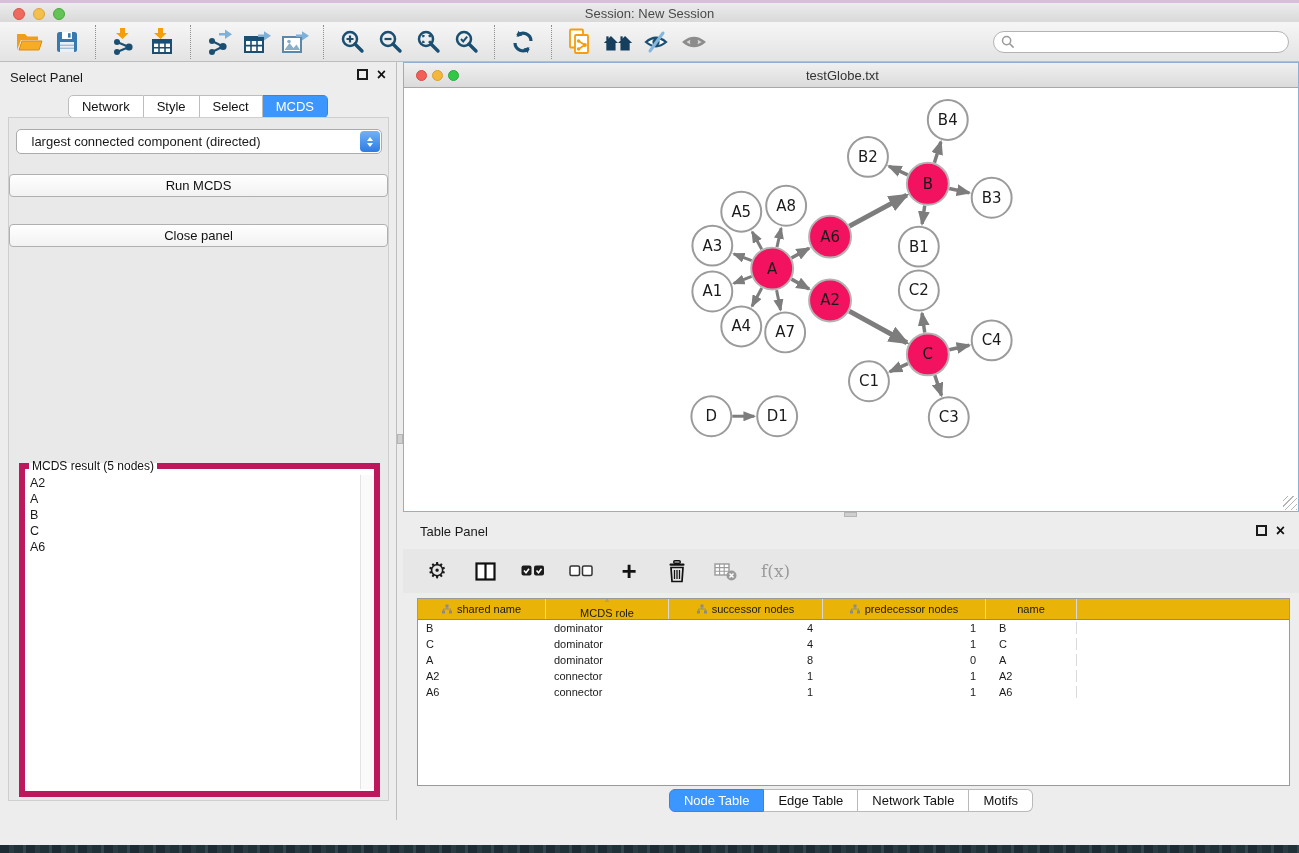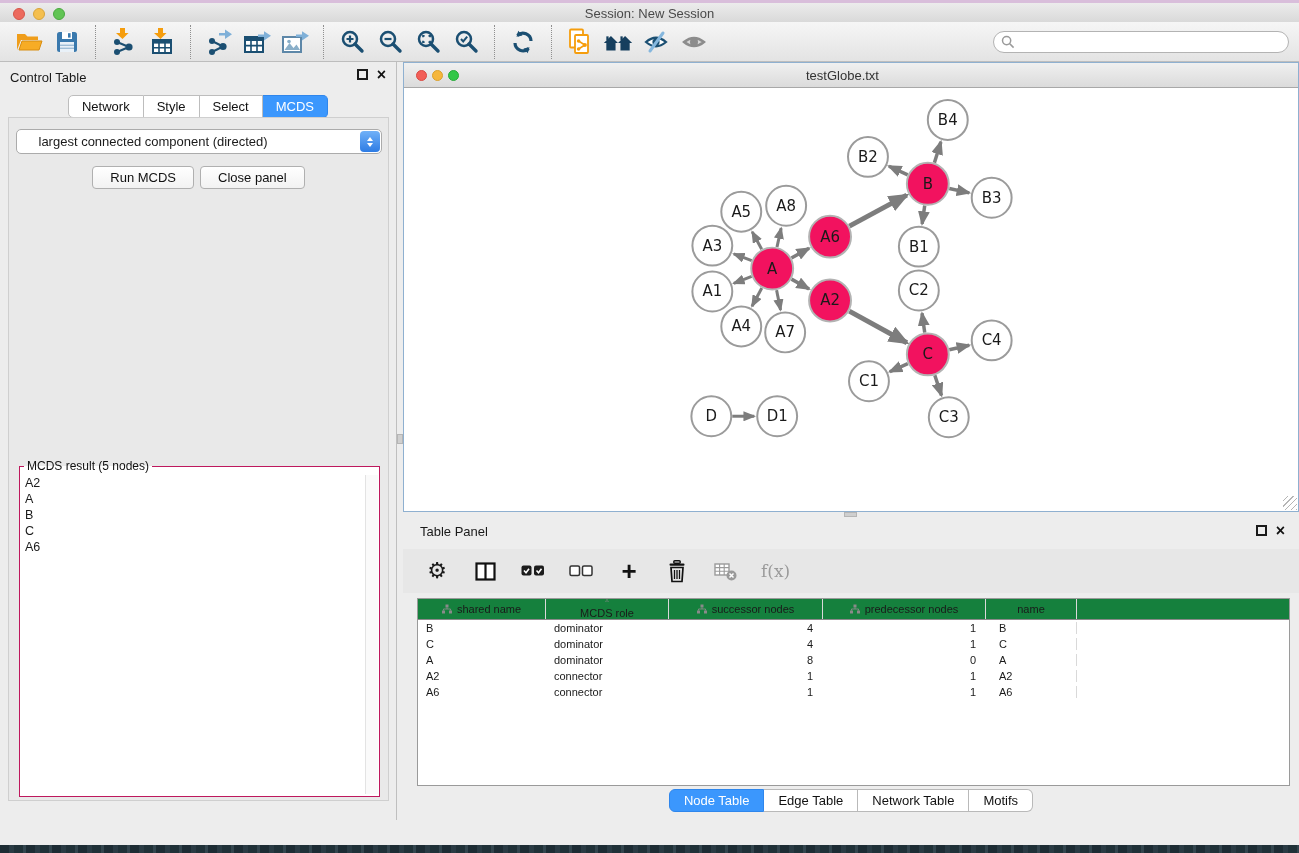--- a/index.html
+++ b/index.html
@@ -31,28 +31,28 @@
   .panel-icons { position:absolute; top:7px; right:10px; display:flex; gap:9px; align-items:center; }
   .float-ic { width:11px; height:11px; border:2px solid #1a1a1a; display:inline-block; }
   .close-ic { font-size:16px; font-weight:bold; color:#111; line-height:11px; }
   .cp-tabs { position:absolute; top:33px; left:0; right:0; display:flex; justify-content:center; }
   .cp-tab { background:#fff; border:1px solid #bdbdbd; border-left:none; padding:3px 13px; font-size:13px; color:#111; }
   .cp-tab:first-child { border-left:1px solid #bdbdbd; border-radius:5px 0 0 5px; }
   .cp-tab:last-child { border-radius:0 5px 5px 0; }
   .cp-tab.active { background:#3b97fd; border-color:#2f86ec; color:#fff; }
   .cp-content { position:absolute; left:8px; right:7px; top:55px; bottom:19px; background:#e9e9e9; border:1px solid #cfcfcf; }
   .crit-label { text-align:center; margin-top:17px; font-size:13px; }
-  .combo { position:relative; width:366px; height:25px; margin:11px auto 0; background:#fff; border:1px solid #ababab; border-radius:5px; display:flex; align-items:center; padding-left:22px; font-size:13px; }
+  .combo { position:relative; width:366px; height:25px; margin:11px auto 0; background:#fff; border:1px solid #ababab; border-radius:5px; display:flex; align-items:center; padding-left:15px; font-size:13px; }
   .combo .stepper { position:absolute; right:1px; top:1px; bottom:1px; width:20px; border-radius:4px;
     background:linear-gradient(#71b1f8,#2d7ce4); display:flex; flex-direction:column; align-items:center; justify-content:center; gap:2px; }
   .arr-up { width:0; height:0; border-left:3.5px solid transparent; border-right:3.5px solid transparent; border-bottom:4.5px solid #fff; }
   .arr-dn { width:0; height:0; border-left:3.5px solid transparent; border-right:3.5px solid transparent; border-top:4.5px solid #fff; }
-  .btn-row { display:flex; justify-content:center; gap:6px; margin-top:12px; }
+  .btn-row { display:flex; justify-content:center; gap:27px; margin-top:20px;flex-direction:column; }
   .pushbtn { background:linear-gradient(#ffffff,#f2f2f2); border:1px solid #b0b0b0; border-radius:4px; padding:3px 17px; font-size:13px; color:#111; }
-  .result-box { position:absolute; left:10px; right:8px; top:341px; bottom:3px; border:1px solid #be185d; background:#fff; }
+  .result-box { position:absolute; left:10px; right:8px; top:341px; bottom:3px; border:6px solid #be185d; background:#fff; }
   .result-box legend { font-size:12px; padding:0 3px; margin-left:4px; color:#111; }
   .result-list { position:absolute; left:1px; right:15px; top:2px; bottom:2px; overflow:hidden; }
   .result-list div { font-size:12.5px; line-height:16px; padding-left:4px; }
   .result-scroll { position:absolute; right:1px; top:2px; bottom:2px; width:13px; background:#fafafa; border-left:1px solid #e3e3e3; }
 
   
   .vsplit { position:absolute; left:397px; top:62px; width:6px; height:758px; background:#ededed; }
   .vsplit .grab { position:absolute; top:372px; left:0; width:6px; height:10px; background:#cfcfcf; border:1px solid #b5b5b5; }
   .hsplit { position:absolute; left:403px; top:512px; width:896px; height:5px; background:#ededed; }
   .hsplit .grab { position:absolute; left:441px; top:0; width:13px; height:5px; background:#cfcfcf; border:1px solid #b5b5b5; }
@@ -74,21 +74,21 @@
   .table-panel { position:absolute; left:403px; top:517px; width:896px; height:303px; background:#ededed; }
   .tp-head { position:absolute; top:7px; left:17px; font-size:13px; }
   .tp-icons { position:absolute; top:8px; right:14px; display:flex; gap:9px; align-items:center; }
   .tp-toolbar { position:absolute; left:0; right:0; top:32px; height:44px; background:#e7e7e7;
     display:flex; align-items:center; padding-left:22px; gap:24px; }
   .tp-tool { display:flex; align-items:center; justify-content:center; min-width:24px; height:28px; }
   .gear-ch { font-size:22px; line-height:22px; color:#1a1a1a; }
   .plus-ch { font-size:26px; font-weight:bold; color:#111; line-height:22px; }
   .fx { font-family:"DejaVu Serif", serif; font-size:17px; color:#9a9a9a; }
   .datatable { position:absolute; left:14px; right:9px; top:81px; height:188px; background:#fff; border:1px solid #9a9a9a; }
-  .thead { display:flex; height:21px; background:#15803d; border-bottom:1px solid #8a8a8a; }
+  .thead { display:flex; height:21px; background:#eab308; border-bottom:1px solid #8a8a8a; }
   .th { display:flex; align-items:center; justify-content:center; gap:5px; font-size:11px; color:#1a1a1a; border-right:1px solid #d9d9d9; }
   .c0{width:128px;} .c1{width:123px;flex-direction:column;} .c2{width:154px;} .c3{width:163px;} .c4{width:91px; border-right:1px solid #d9d9d9;}
   .trow { display:flex; height:16px; align-items:center; font-size:11px; }
   .td { padding:0 8px; }
   .td.num { text-align:right; padding-right:10px; }
   .td.namecol { padding-left:13px; }
   .tp-tabs { position:absolute; bottom:8px; left:0; right:0; display:flex; justify-content:center; }
   .tp-tab { background:#fff; border:1px solid #b9b9b9; border-left:none; padding:3px 14px; font-size:13px; color:#111; }
   .tp-tab:first-child { border-left:1px solid #b9b9b9; border-radius:6px 0 0 6px; }
   .tp-tab:last-child { border-radius:0 6px 6px 0; }
@@ -246,21 +246,21 @@
   <span class="searchbox">
     <svg width="14" height="14" viewBox="0 0 14 14">
       <circle cx="5.6" cy="5.6" r="4.1" fill="none" stroke="#9a9a9a" stroke-width="1.5"></circle>
       <path d="M8.8,8.8 L12.6,12.6" stroke="#9a9a9a" stroke-width="1.6"></path>
     </svg>
     <input type="text" placeholder="" style="">
   </span>
 </div>
 
 <div class="control-panel">
-  <div class="panel-head">Control Table</div>
+  <div class="panel-head">Select Panel</div>
   <div class="panel-icons">
     <span class="float-ic"></span>
     <span class="close-ic">×</span>
   </div>
   <div class="cp-tabs">
     <span class="cp-tab">Network</span>
     <span class="cp-tab">Style</span>
     <span class="cp-tab">Select</span>
     <span class="cp-tab active">MCDS</span>
   </div>

